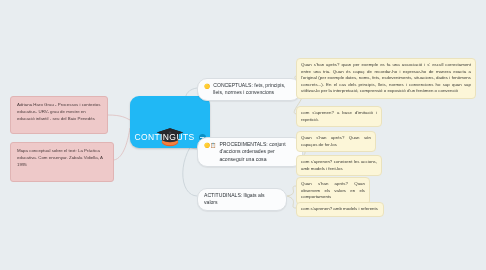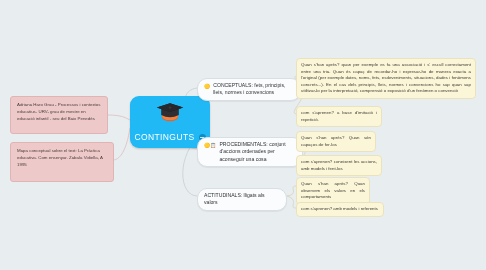--- a/index.html
+++ b/index.html
@@ -24,21 +24,21 @@
   .central {
     position: absolute;
     left: 130px; top: 96px;
     width: 80px; height: 52px;
     background: #20b8f5;
     border-radius: 9px;
     box-shadow: 0 1px 2px rgba(0,0,0,0.18);
     display: flex;
     flex-direction: column;
     align-items: center;
-    justify-content: flex-start;
+    justify-content: flex-end;
     padding-top: 4px;
   }
   .central .cap {
     width: 30px; height: 22px;
     position: relative;
     margin-top: 1px;
   }
   .central-label-row {
     position: absolute;
     bottom: 6px; left: 0; right: 0;

